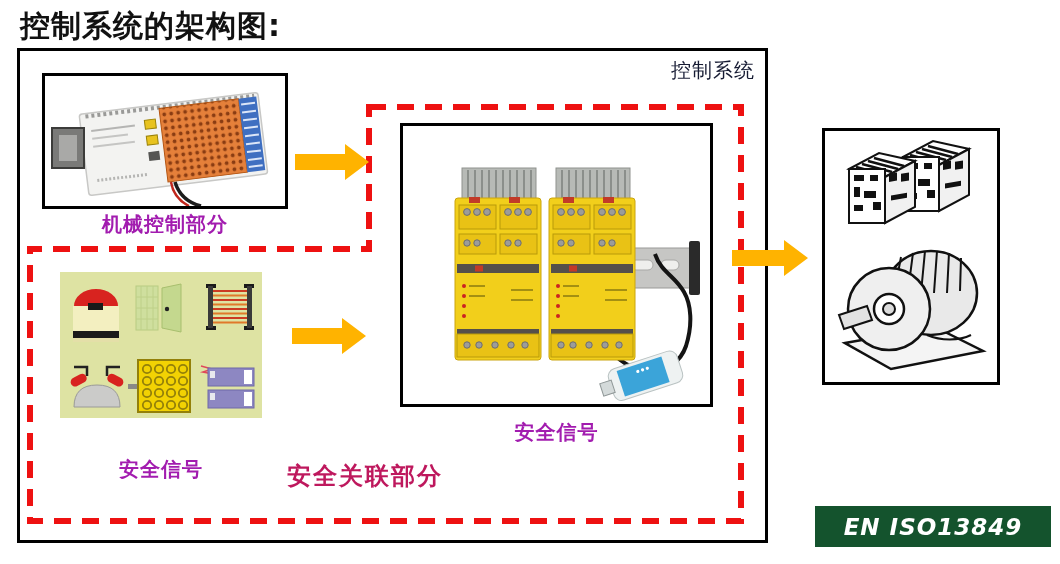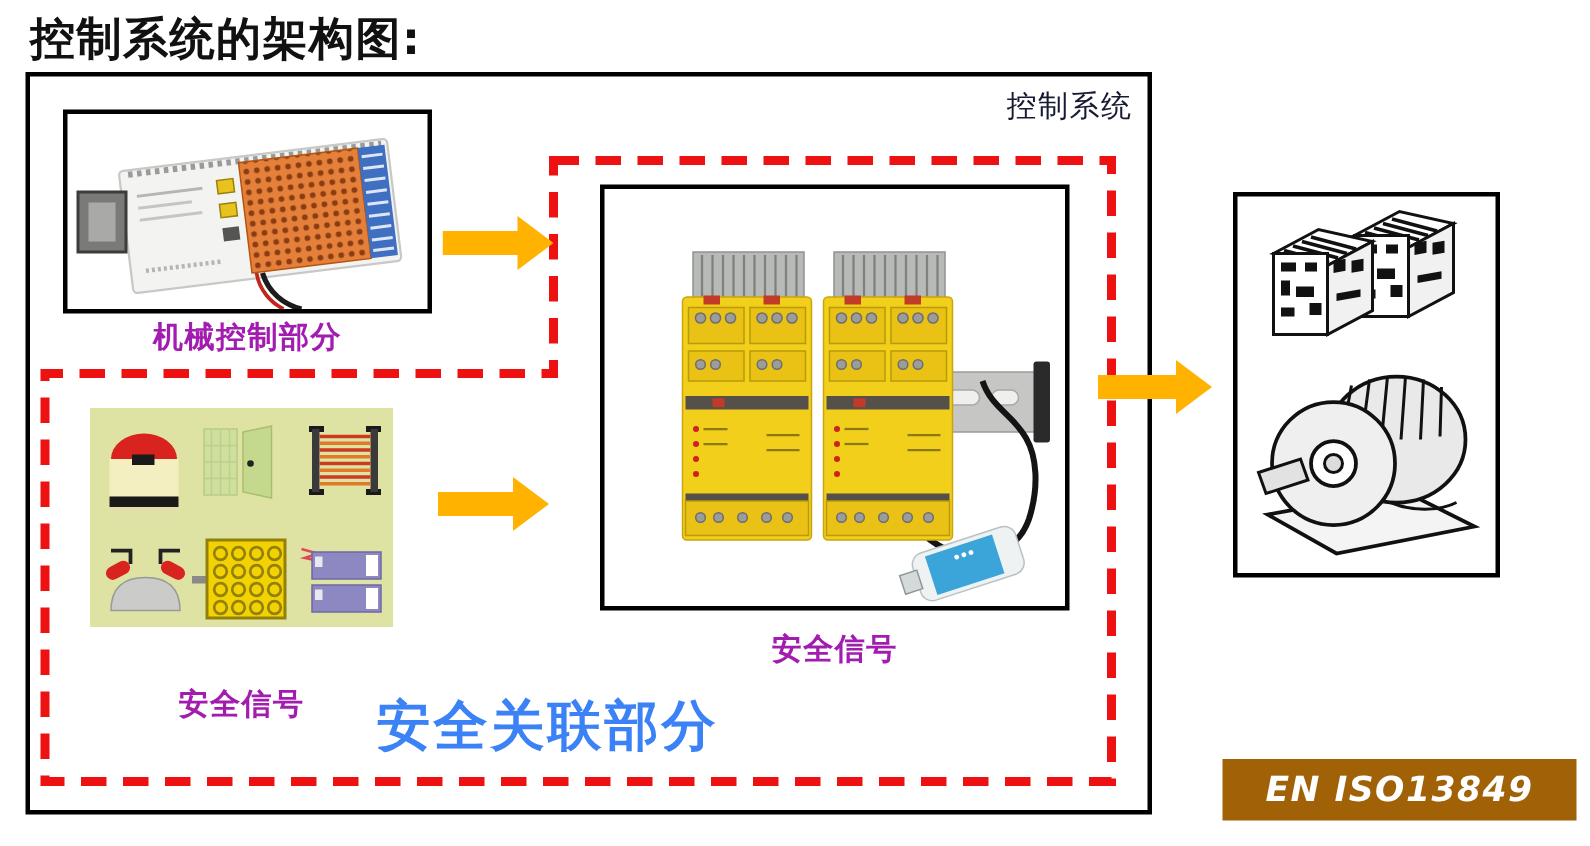--- a/index.html
+++ b/index.html
@@ -61,41 +61,41 @@
 
   .signal-img {
     left: 60px; top: 272px;
     width: 202px; height: 146px;
   }
 
   .safety-related-label {
     left: 230px; top: 460px;
     width: 270px;
     text-align: center;
-    font-size: 36px;
-    font-weight: bold;
-    color: #3b82f6;
+    font-size: 24px;
+    font-weight: bold;
+    color: #be185d;
     letter-spacing: 2px;
   }
 
   .rating-label {
     left: 793px; top: 446px;
     width: 264px;
     text-align: center;
     font-size: 43px;
     font-weight: bold;
     color: #4565ae;
     -webkit-text-stroke: 1px #b9c7ea;
     letter-spacing: 1px;
   }
 
   .standard-bar {
     left: 815px; top: 506px;
     width: 236px; height: 41px;
-    background: #a16207;
+    background: #14532d;
     display: flex;
     align-items: center;
     justify-content: center;
   }
   .standard-text {
     color: #ffffff;
     font-size: 23px;
     font-weight: bold;
     font-style: italic;
     letter-spacing: 1px;

